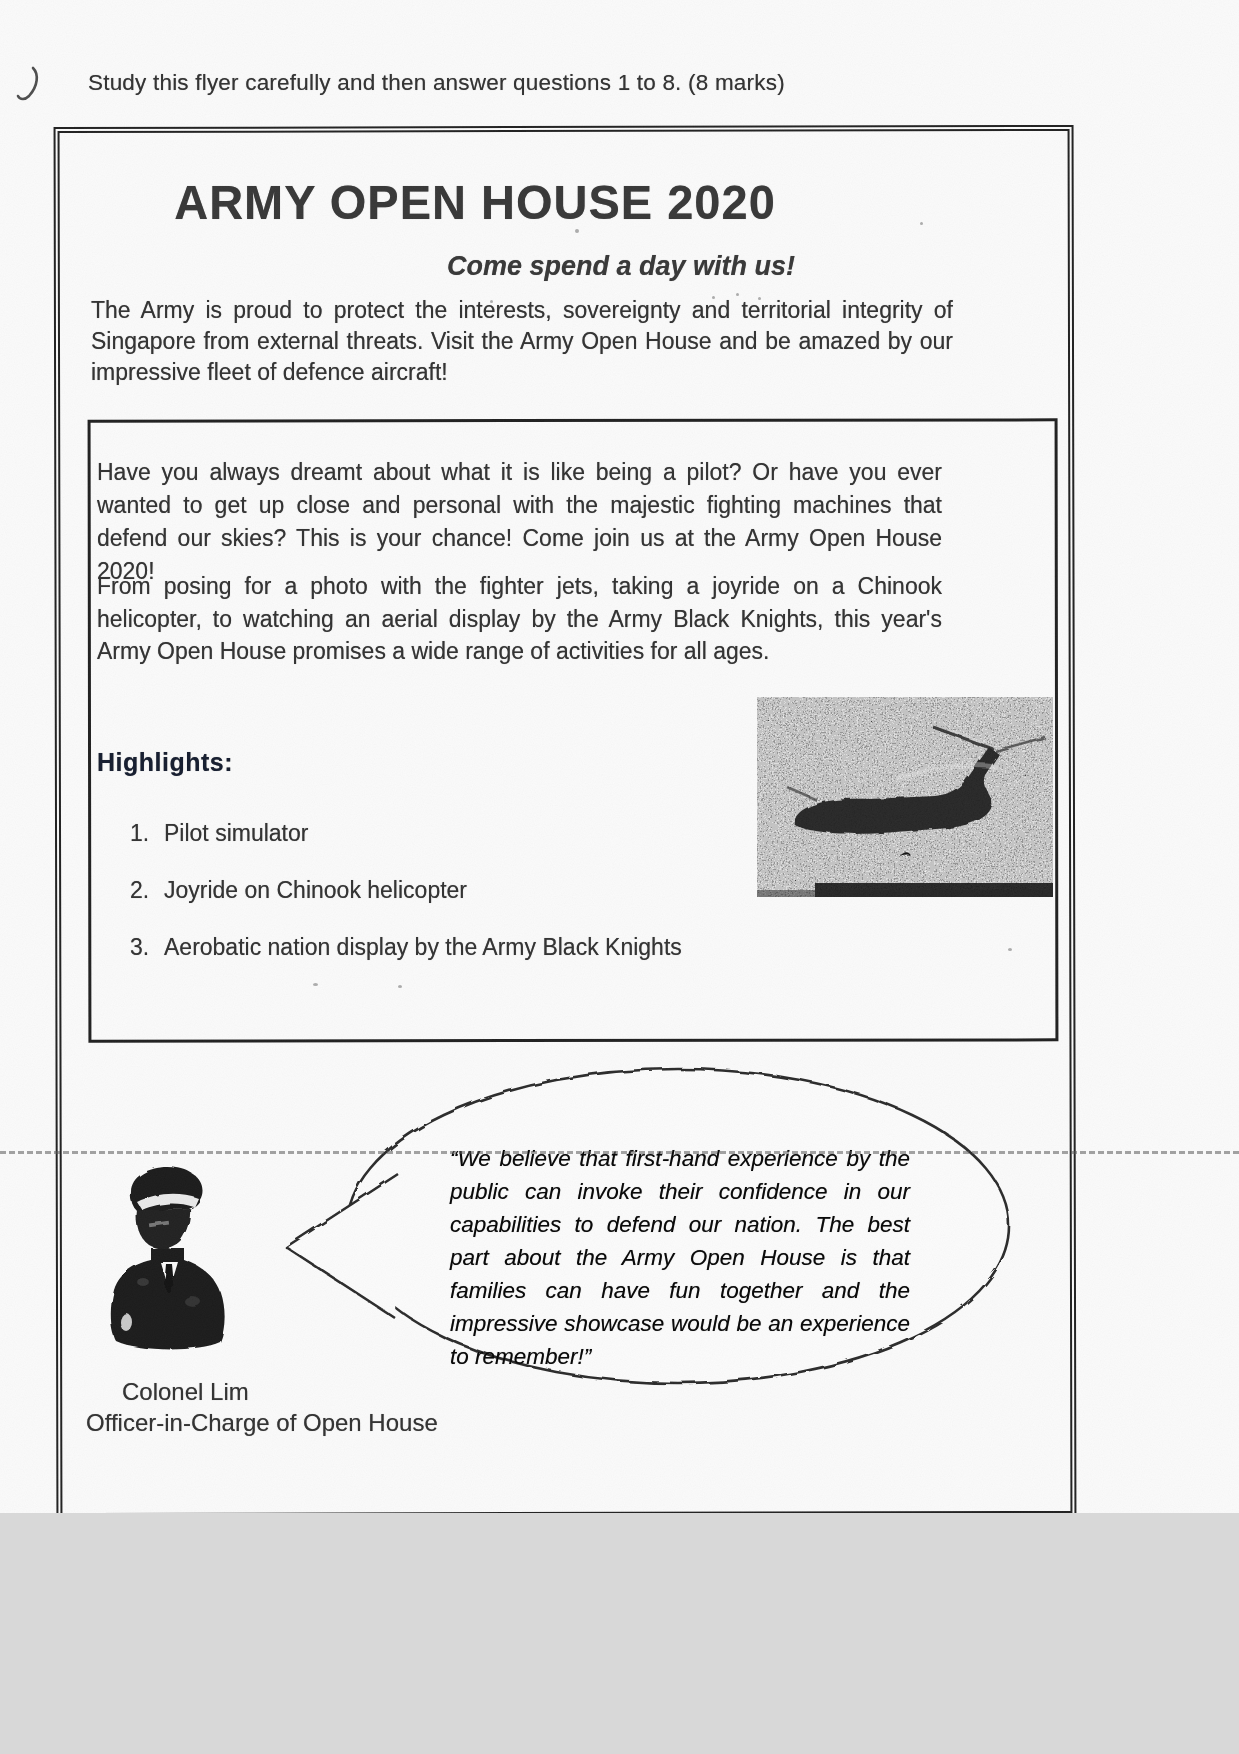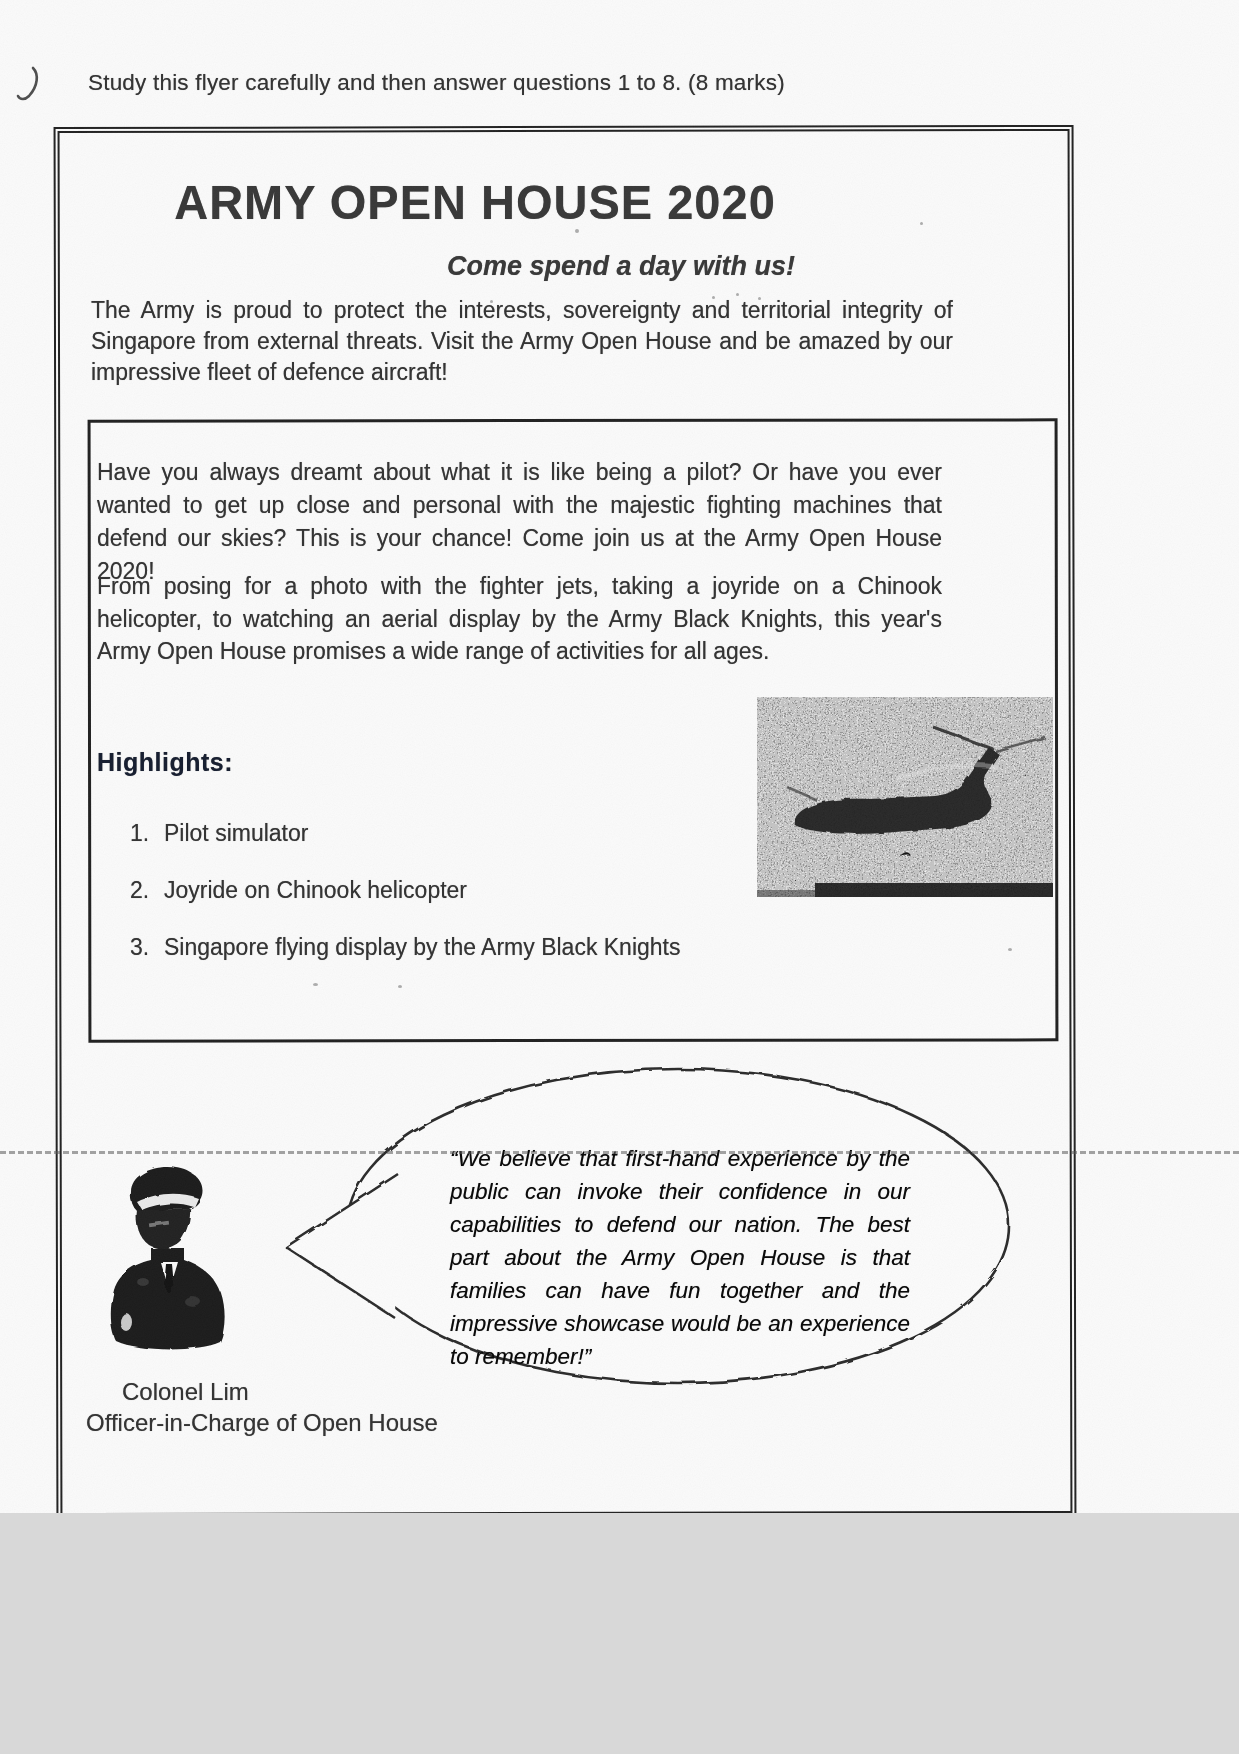--- a/index.html
+++ b/index.html
@@ -138,21 +138,21 @@
   <div class="abs scan-text hl-row hl1">
     <span class="num">1.</span>
     <span>Pilot simulator</span>
   </div>
   <div class="abs scan-text hl-row hl2">
     <span class="num">2.</span>
     <span>Joyride on Chinook helicopter</span>
   </div>
   <div class="abs scan-text hl-row hl3">
     <span class="num">3.</span>
-    <span>Singapore flying display by the Army Black Knights</span>
+    <span>Aerobatic nation display by the Army Black Knights</span>
   </div>
 
   <svg class="abs bubble-wrap" width="750" height="332" viewBox="0 0 750 332">
     <g filter="url(#rough)">
       <ellipse cx="410" cy="168" rx="331" ry="157" fill="#fdfdfd" stroke="#262626" stroke-width="2.6"></ellipse>
       <path d="M130,116 L18,189 L127,260" fill="#fdfdfd" stroke="#262626" stroke-width="2.6" stroke-linejoin="round"></path>
     </g>
   </svg>
   <div class="abs scan-text bubble-text">“We believe that first-hand experience by the public can invoke their confidence in our capabilities to defend our nation. The best part about the Army Open House is that families can have fun together and the impressive showcase would be an experience to remember!”</div>
 

